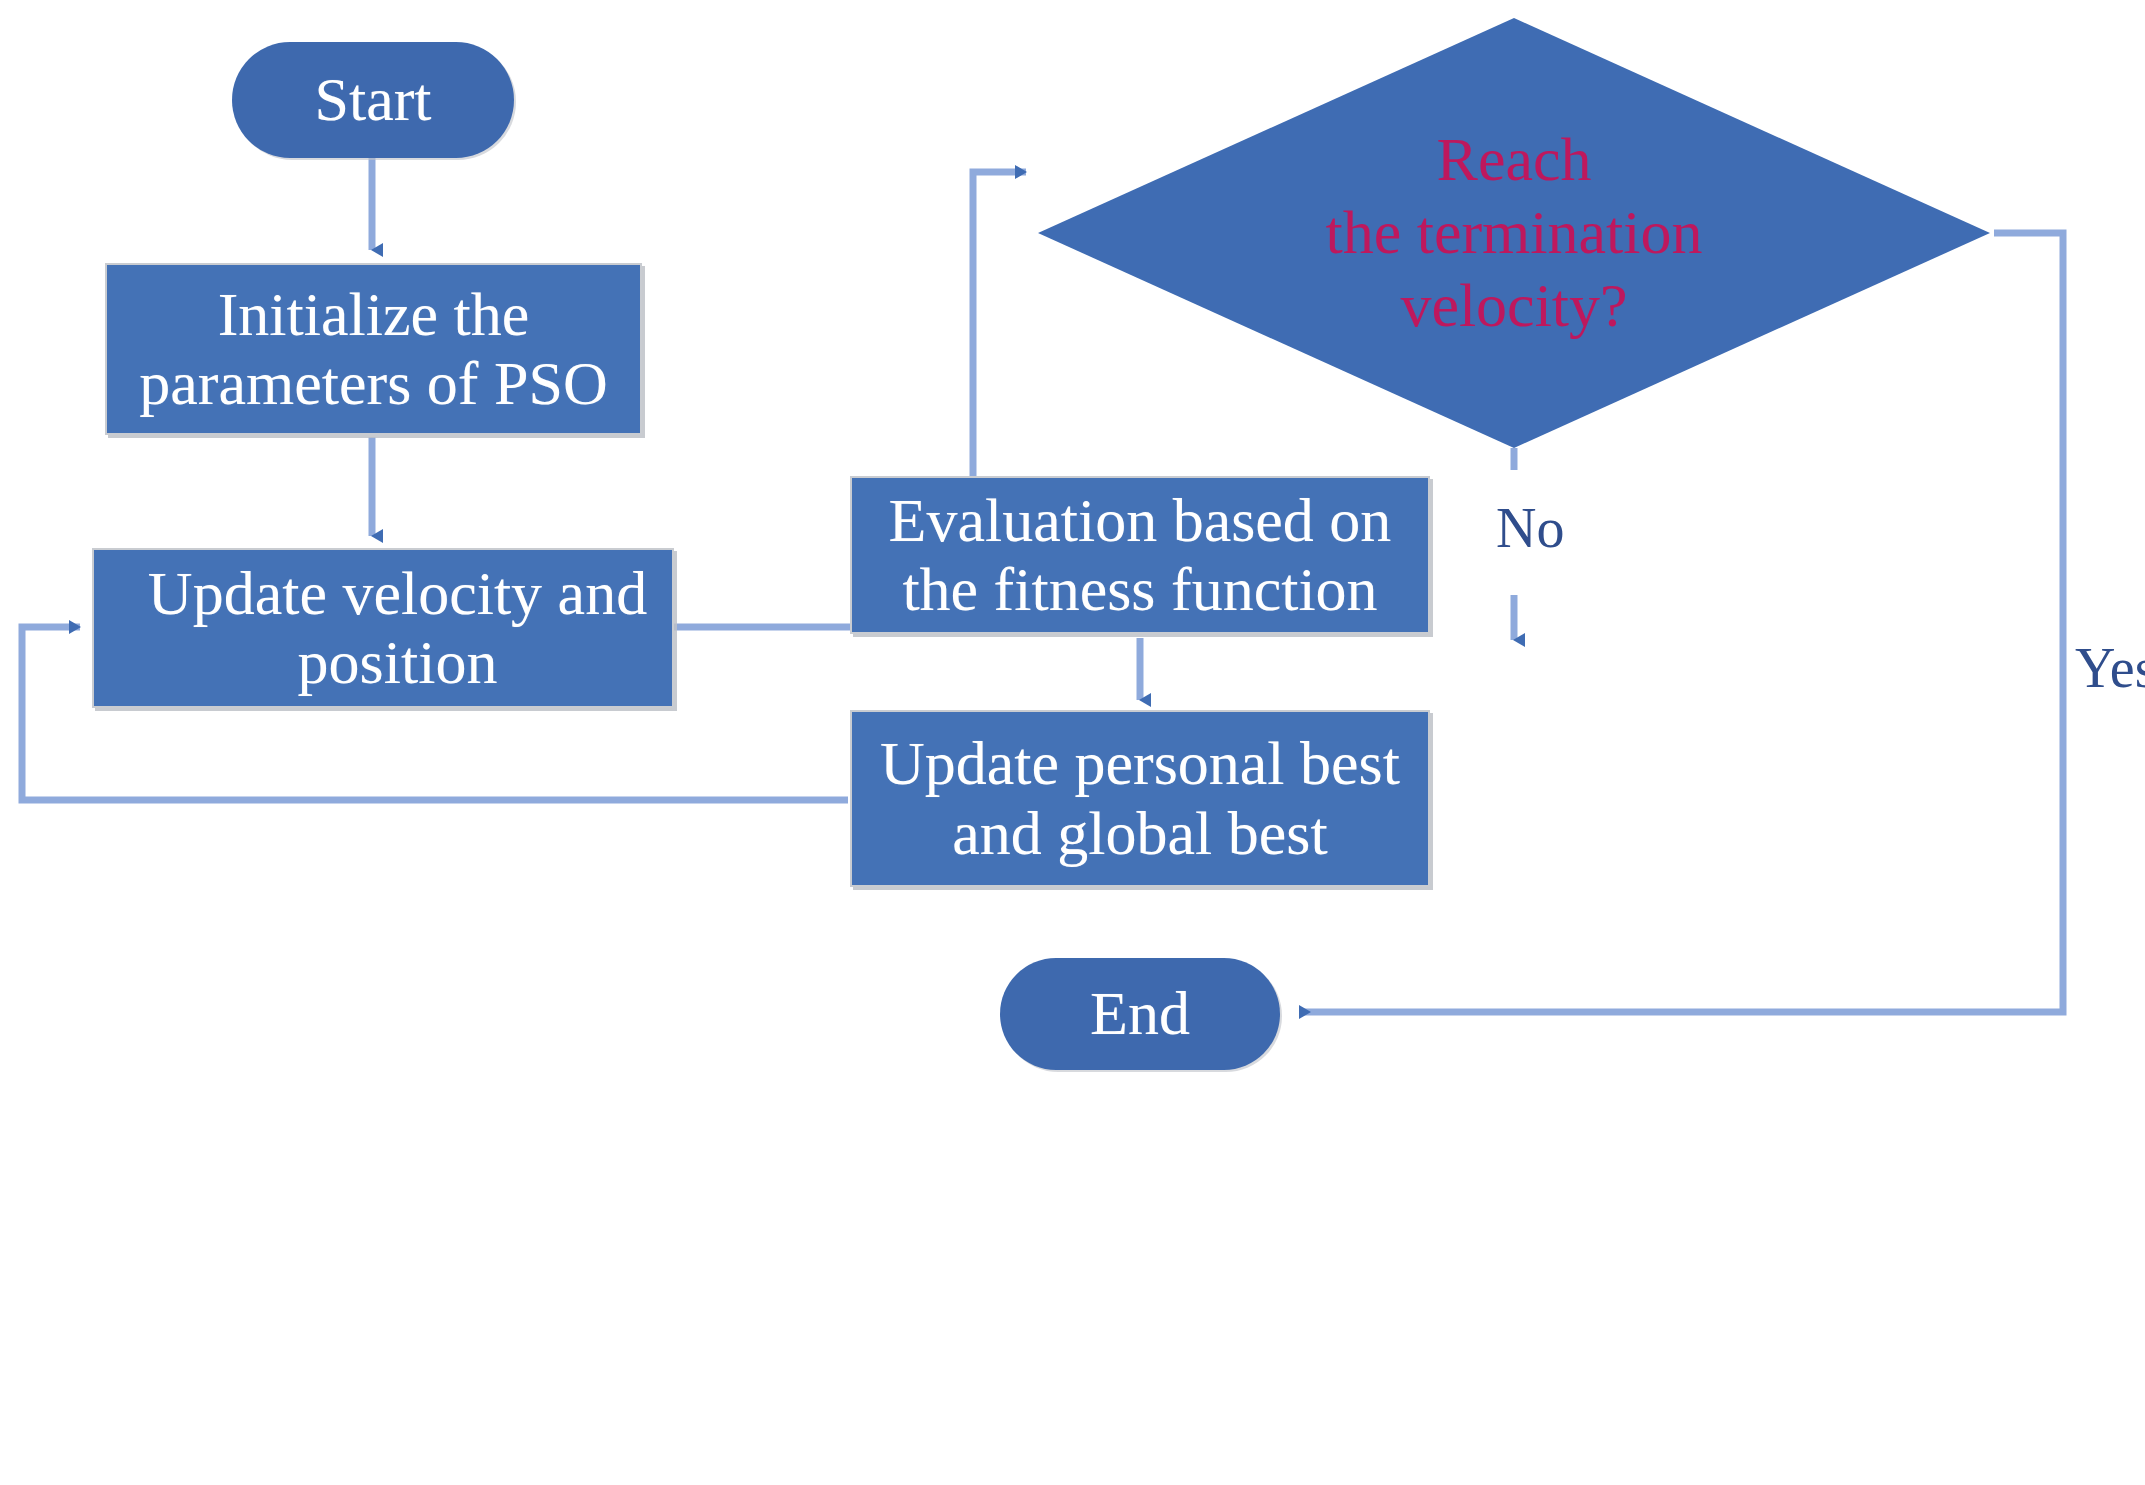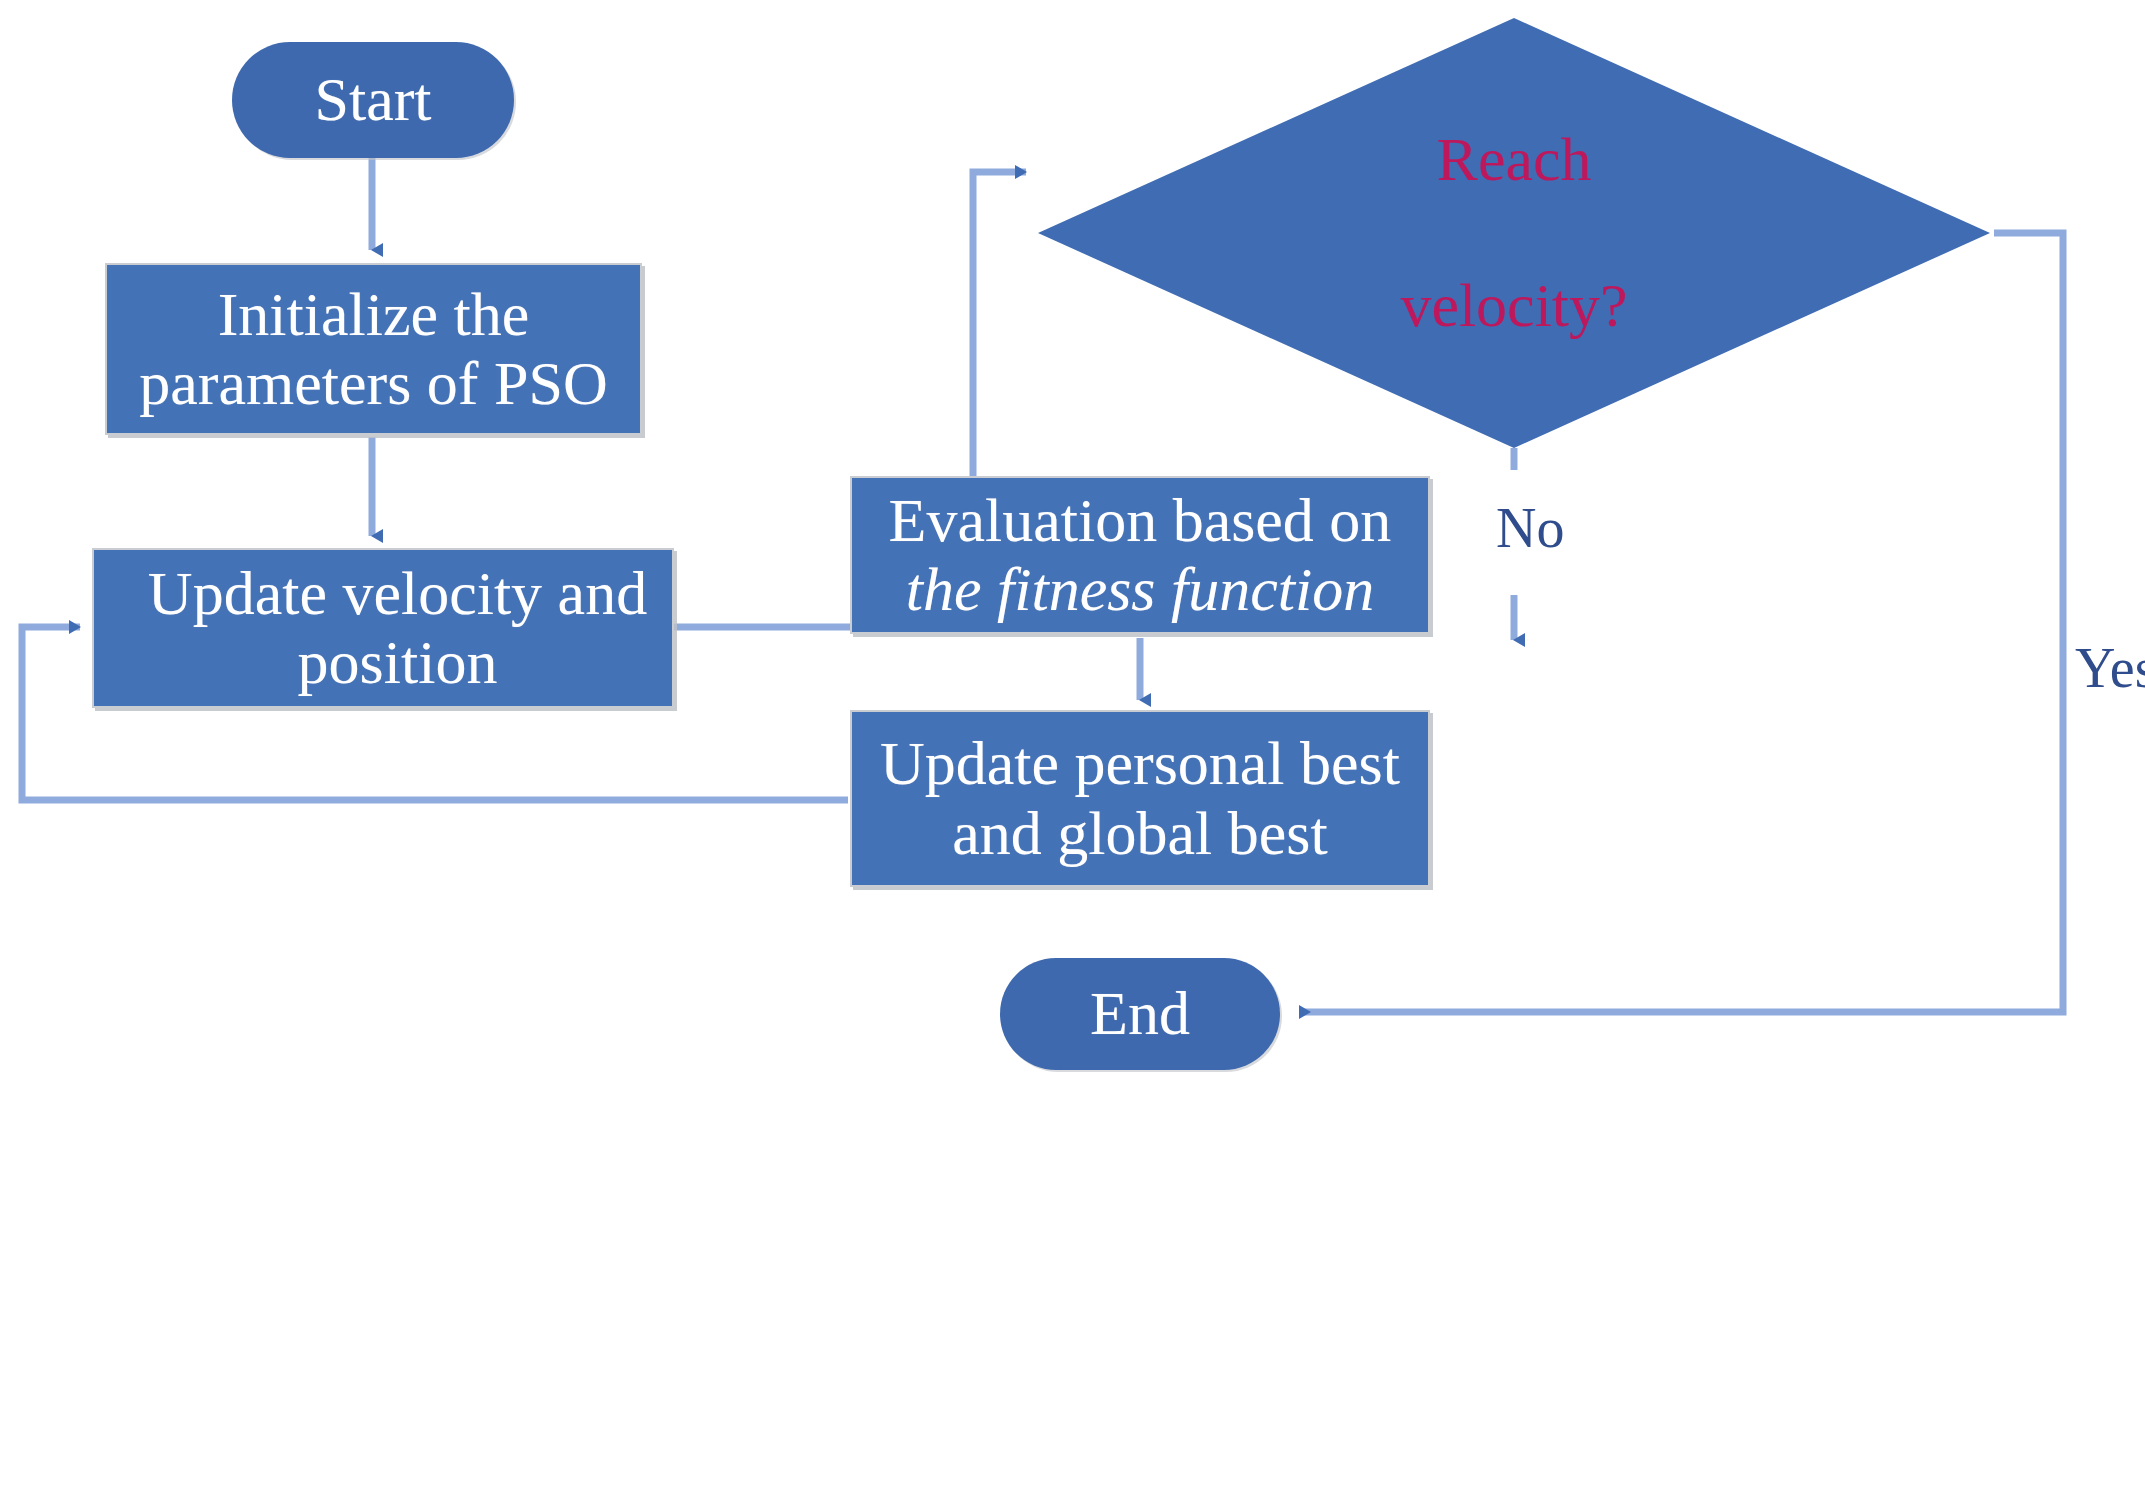--- a/index.html
+++ b/index.html
@@ -9,21 +9,21 @@
   svg.wires{position:absolute;left:0;top:0;width:2145px;height:1485px;pointer-events:none;}
 
   .node{position:absolute;display:flex;align-items:center;justify-content:center;
         text-align:center;color:#ffffff;line-height:1.12;box-sizing:border-box;}
   .proc{background:#4472b6;border:2px solid #c9ccd1;box-shadow:3px 3px 0 0 rgba(190,194,200,.85);}
   .term{background:#3e69ae;border-radius:999px;box-shadow:2px 2px 0 0 rgba(190,194,200,.6);}
 
   .node .txt{width:100%;padding:0 10px;font-size:62px;font-weight:400;
              text-shadow:0 0 1px rgba(255,255,255,.35);}
   .term .txt{font-size:62px;}
-  .ital{font-style:italic;margin-top:28px;}
+  .ital{margin-top:28px;}
 
   .edgelabel{position:absolute;color:#2f4d8c;font-size:56px;line-height:1;
              font-family:"Liberation Serif","DejaVu Serif",serif;white-space:nowrap;}
 
   
   #n-start       {left:232px; top:42px;   width:282px; height:116px;}
   #n-init        {left:105px; top:263px;  width:537px; height:172px;}
   #n-update      {left:92px;  top:548px;  width:582px; height:160px;padding-left:29px;}
   #n-eval        {left:850px; top:476px;  width:580px; height:158px;}
   #n-best        {left:850px; top:710px;  width:580px; height:177px;font-family:Liberation Serif, serif;}
@@ -95,21 +95,21 @@
     <div class="txt">
       <span>Update velocity and</span><br>
       <span>position</span>
     </div>
   </div>
 
   <div id="n-decision">
     <div class="dshape"></div>
     <div class="dtxt">
       <span>Reach</span><br>
-      <br>
+      <span>the termination</span><br>
       <span>velocity?</span>
     </div>
   </div>
 
   <div class="node proc" id="n-eval">
     <div class="txt">
       <span>Evaluation based on</span><br>
       <span class="ital">the fitness function</span>
     </div>
   </div>

